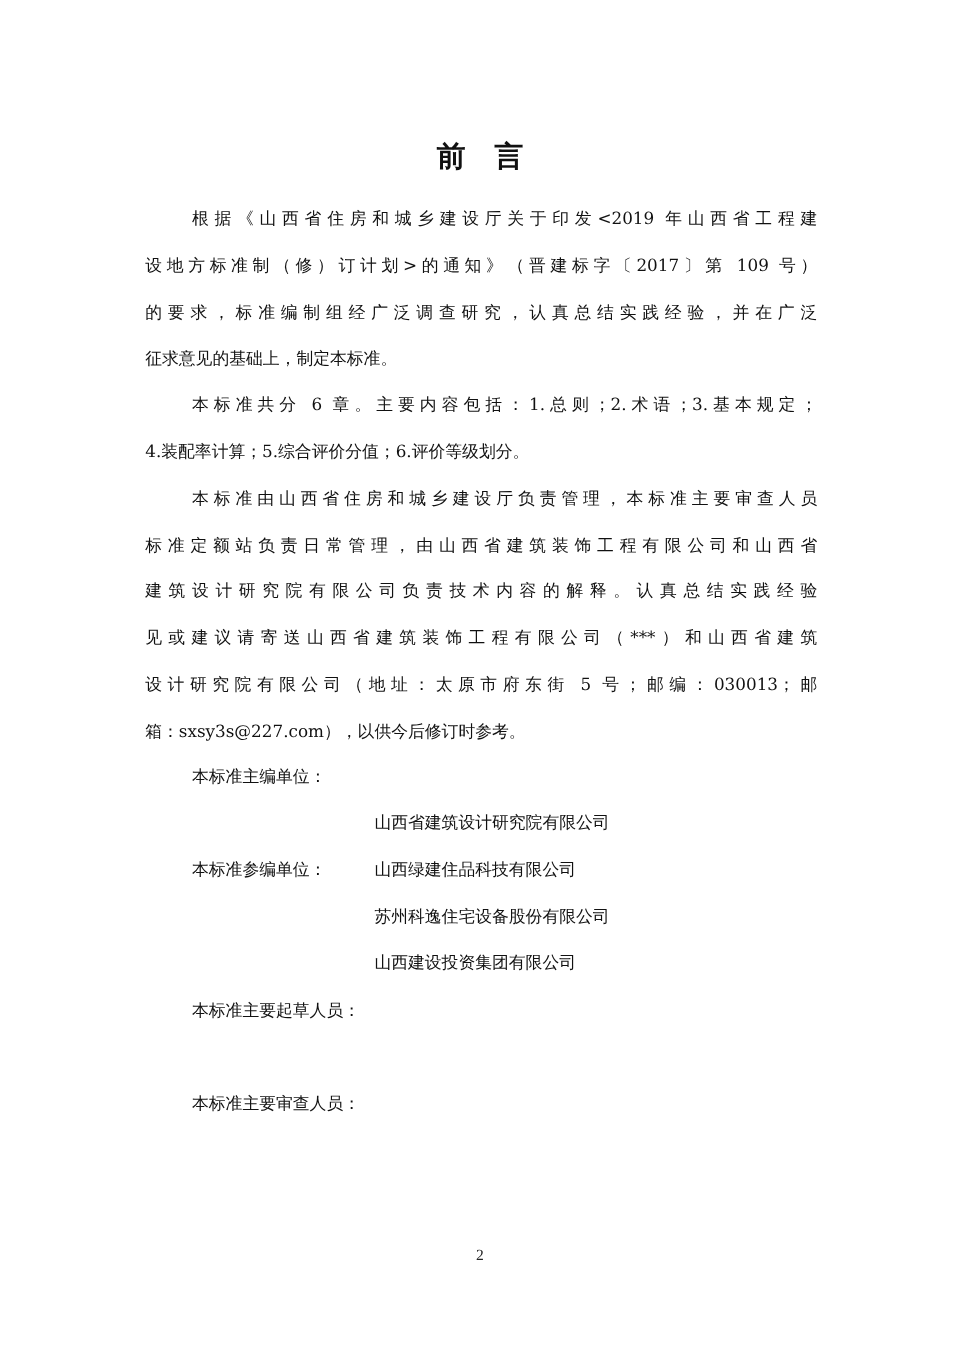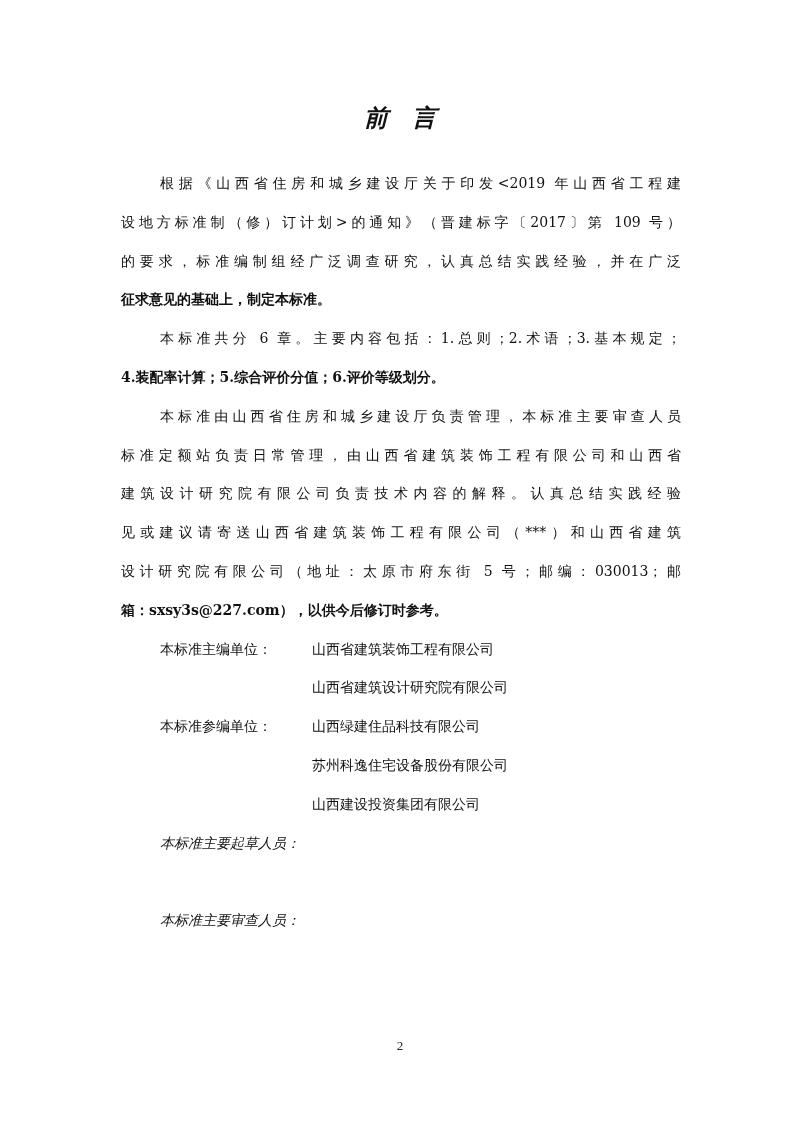--- a/index.html
+++ b/index.html
@@ -16,31 +16,30 @@
       font-family: "DejaVu Serif", "Liberation Serif", serif;
     }
     .page {
       position: absolute;
       left: 0; top: 0;
       width: 800px; height: 1132px;
       background: #ffffff;
     }
     .title {
       position: absolute;
-      top: 100px;
+      top: 112px;
       left: 0;
       width: 800px;
       text-align: center;
       font-family: "DejaVu Sans", "Liberation Sans", sans-serif;
       font-weight: bold;
       font-size: 24px;
       letter-spacing: 24px;
       line-height: 36px;
       text-indent: 24px;
-      font-style: italic;
     }
     .body {
       position: absolute;
       left: 121px;
       top: 164px;
       width: 560px;
       font-size: 14px;
       line-height: 38.8px;
       text-align: justify;
       text-justify: inter-character;
@@ -50,40 +49,39 @@
       text-indent: 2em;
     }
     .line {
       display: block;
       white-space: nowrap;
       text-align: justify;
       text-align-last: justify;
     }
     .line.last {
       text-align-last: left;
-      font-weight: bold;
     }
     .unit-row {
       position: relative;
       height: 38.8px;
       white-space: nowrap;
+      font-family: Liberation Mono, monospace;
     }
     .unit-label {
       position: absolute;
       left: 39px;
     }
     .unit-value {
       position: absolute;
       left: 191px;
     }
     .staff-row {
       padding-left: 39px;
       height: 38.8px;
       white-space: nowrap;
-      font-style: italic;
     }
     .spacer {
       height: 38.8px;
     }
     .page-number {
       position: absolute;
       top: 1038px;
       left: 0;
       width: 800px;
       text-align: center;
@@ -117,21 +115,20 @@
       <span class="line" style="padding-left:39px">本标准由山西省住房和城乡建设厅负责管理，本标准主要审查人员</span>
       <span class="line">标准定额站负责日常管理，由山西省建筑装饰工程有限公司和山西省</span>
       <span class="line">建筑设计研究院有限公司负责技术内容的解释。认真总结实践经验</span>
       <span class="line">见或建议请寄送山西省建筑装饰工程有限公司（***）和山西省建筑</span>
       <span class="line">设计研究院有限公司（地址：太原市府东街 5 号；邮编：030013；邮</span>
       <span class="line last">箱：sxsy3s@227.com），以供今后修订时参考。</span>
     </div>
 
     <div class="unit-row">
       <span class="unit-label">本标准主编单位：</span>
-      <span class="unit-value">山西省建筑装饰工程有限公司</span>
     </div>
     <div class="unit-row">
       <span class="unit-value">山西省建筑设计研究院有限公司</span>
     </div>
 
     <div class="unit-row">
       <span class="unit-label">本标准参编单位：</span>
       <span class="unit-value">山西绿建住品科技有限公司</span>
     </div>
     <div class="unit-row">

